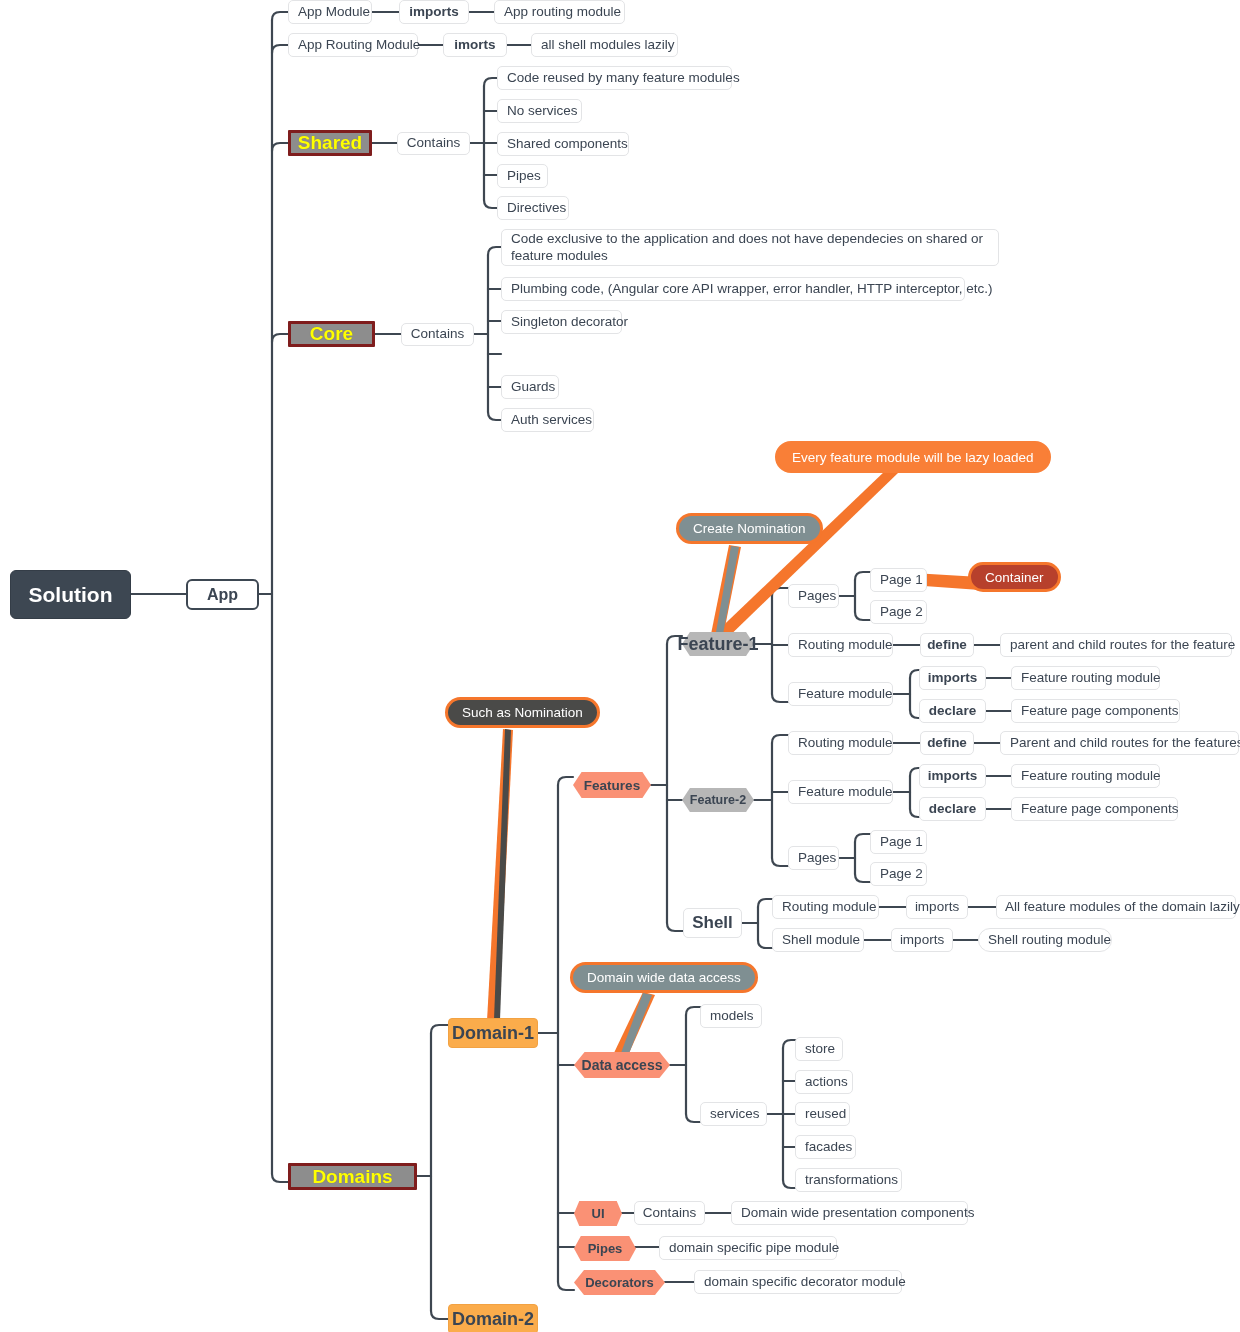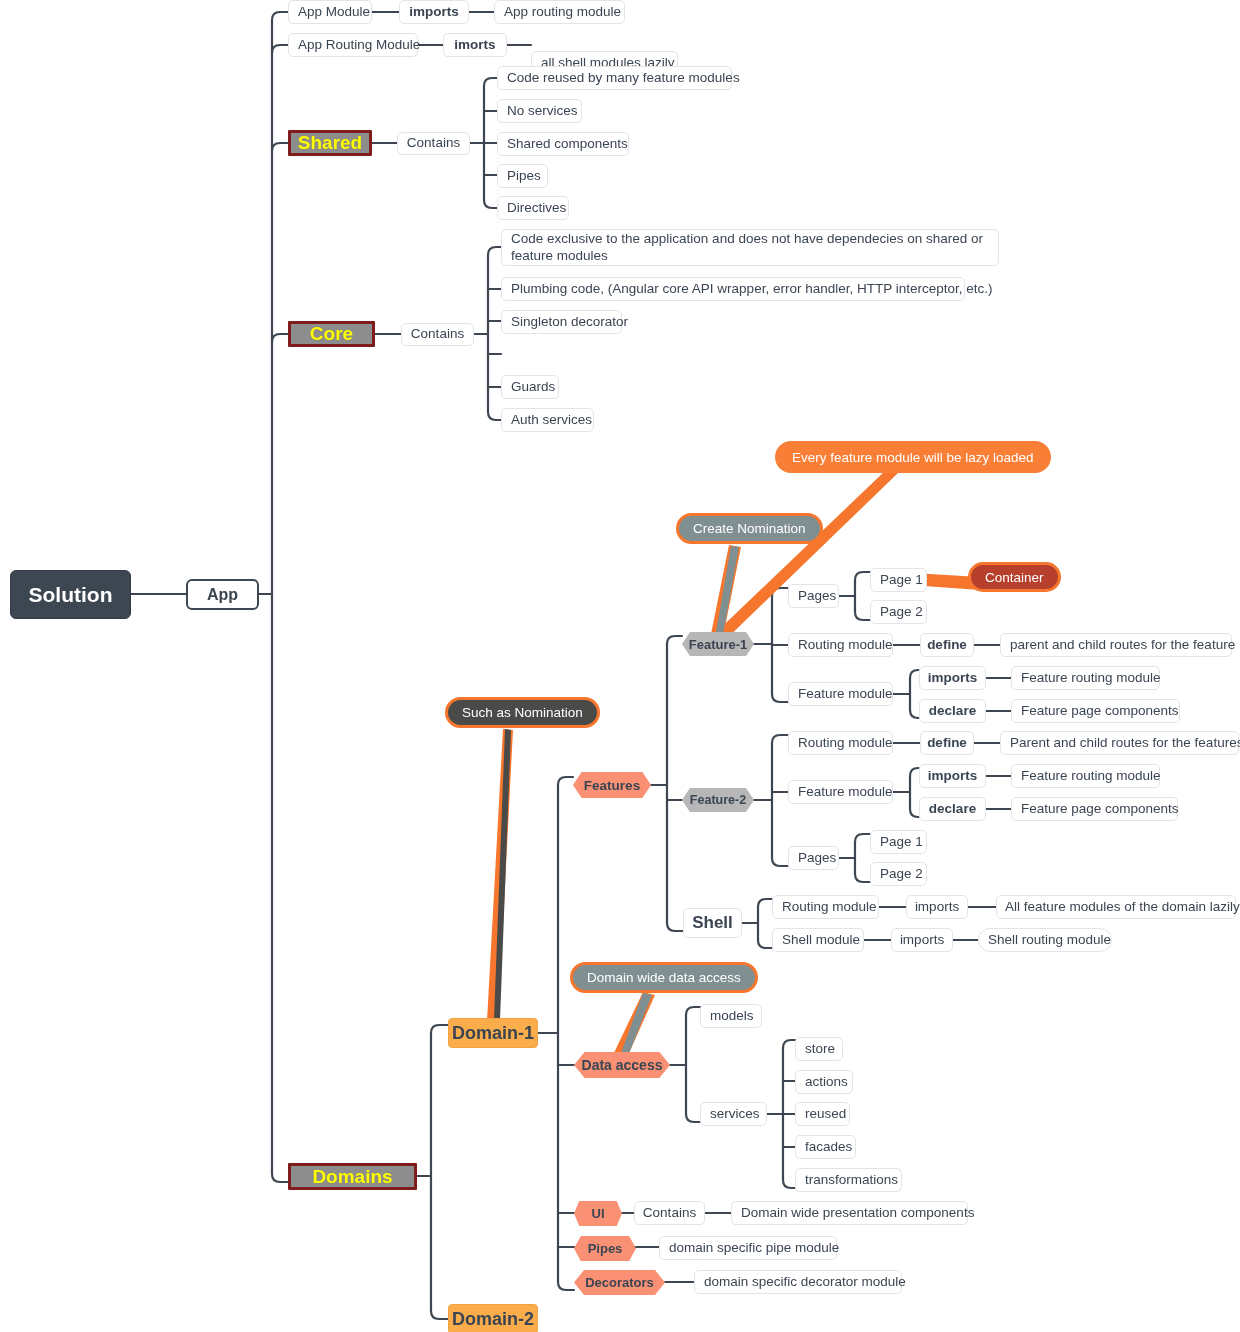--- a/index.html
+++ b/index.html
@@ -302,21 +302,21 @@
   <div class="node plain" style="left:494px;top:0px;width:131px;height:24px;">
     <span>App routing module</span>
   </div>
 
   <div class="node plain" style="left:288px;top:33px;width:130px;height:24px;">
     <span>App Routing Module</span>
   </div>
   <div class="node plain bold center" style="left:443px;top:33px;width:64px;height:24px;">
     <span>imorts</span>
   </div>
-  <div class="node plain" style="left:531px;top:33px;width:147px;height:24px;margin-top:18px;">
+  <div class="node plain" style="left:531px;top:33px;width:147px;height:24px;">
     <span>all shell modules lazily</span>
   </div>
 
   <div class="node sect-gray" style="left:288px;top:130px;width:84px;height:26px;">
     <span>Shared</span>
   </div>
   <div class="node plain center" style="left:397px;top:132px;width:73px;height:23px;">
     <span>Contains</span>
   </div>
   <div class="node plain" style="left:497px;top:66px;width:235px;height:24px;">
@@ -367,21 +367,21 @@
     <span>Domain-2</span>
   </div>
 
   <div class="hexwrap hex-coral" style="left:573px;top:772px;width:78px;height:26px;">
     <div class="hexshape"></div>
     <span class="hexlabel" style="font-size:13.5px;">Features</span>
   </div>
 
   <div class="hexwrap hex-gray" style="left:682px;top:632px;width:72px;height:24px;">
     <div class="hexshape"></div>
-    <span class="hexlabel" style="font-size:13px;">Feature-1</span>
+    <span class="hexlabel" style="font-size:18px;">Feature-1</span>
   </div>
 
   <div class="node plain" style="left:788px;top:584px;width:51px;height:24px;">
     <span>Pages</span>
   </div>
   <div class="node plain" style="left:870px;top:568px;width:57px;height:24px;">
     <span>Page 1</span>
   </div>
   <div class="node plain" style="left:870px;top:600px;width:57px;height:24px;">
     <span>Page 2</span>

